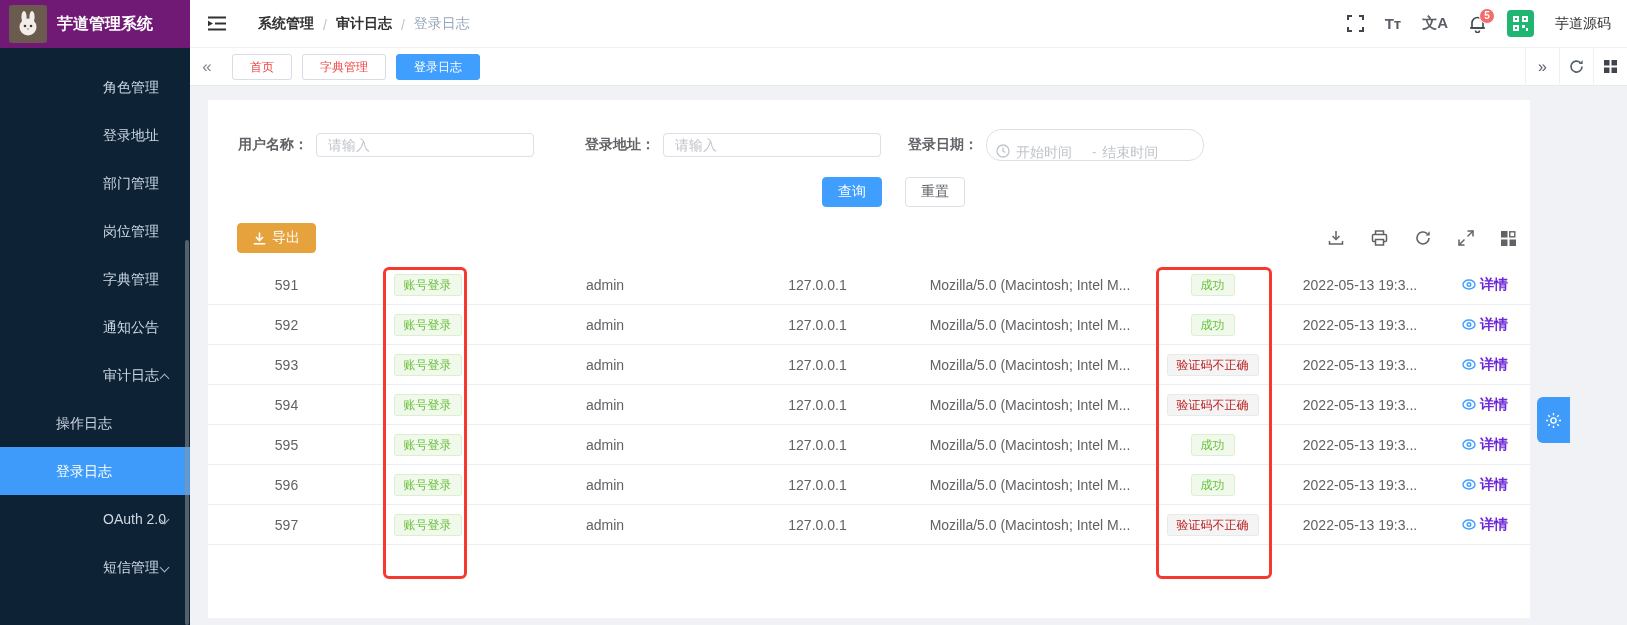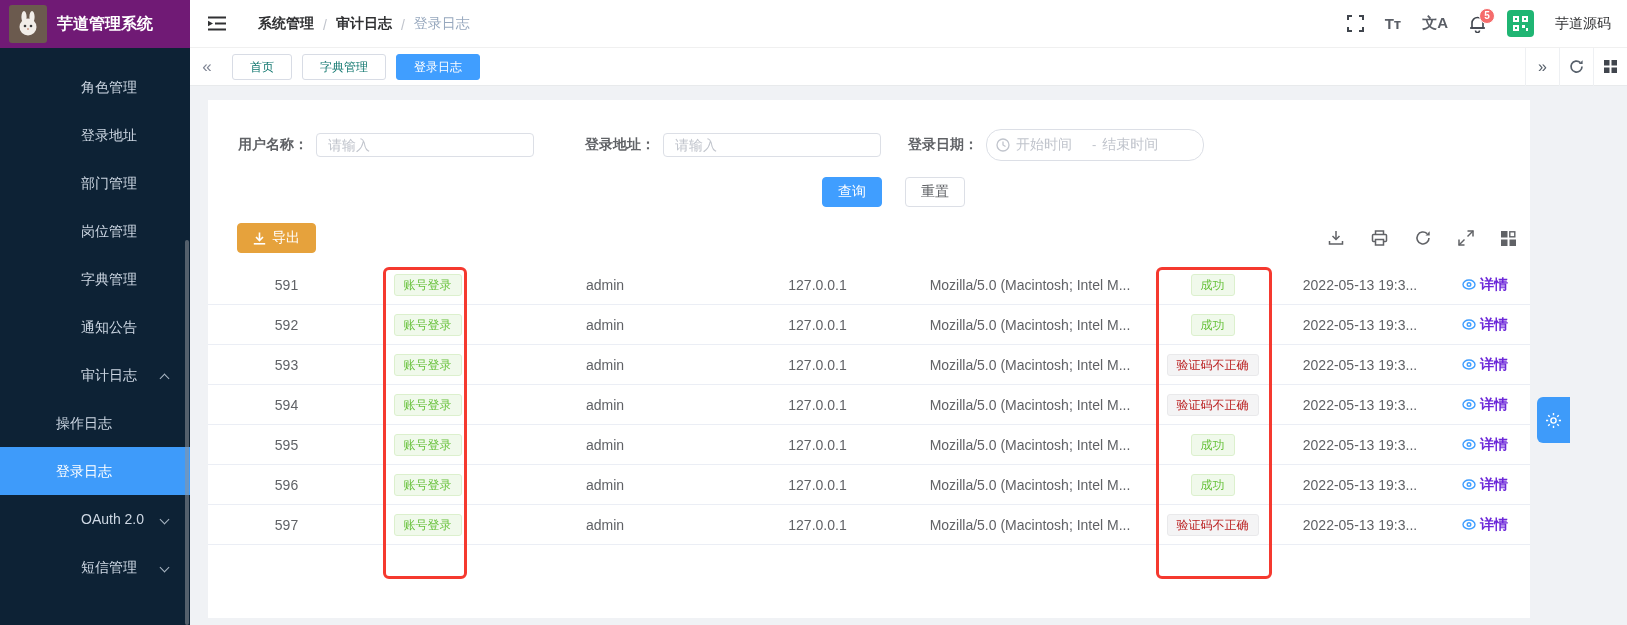--- a/index.html
+++ b/index.html
@@ -10,21 +10,21 @@
     font-family:"Liberation Sans", sans-serif;
     color:#606266;
   }
 
   
   .sidebar { position:absolute; left:0; top:0; width:190px; height:625px; background:#0d2235; z-index:5; }
   .logo-area { height:48px; display:flex; align-items:center; gap:10px; padding-left:9px; background:#701a75; }
   .logo-img { width:38px; height:38px; border-radius:3px; background:#6b5a4e; display:flex; align-items:center; justify-content:center; flex:none; }
   .app-title { color:#ffffff; font-size:16px; font-weight:bold; white-space:nowrap; }
   .menu { padding-top:15px; }
-  .menu-item { position:relative; height:48px; line-height:48px; padding-left:81px; font-size:14px; color:#cdd7e3; cursor:pointer; white-space:nowrap; }
+  .menu-item { position:relative; height:48px; line-height:48px; padding-left:103px; font-size:14px; color:#cdd7e3; cursor:pointer; white-space:nowrap; }
   .menu-item.sub { padding-left:56px; }
   .menu-item.active { background:#3e9bfa; color:#ffffff; }
   .chev { position:absolute; right:22px; top:21px; width:7px; height:7px; border-right:1.6px solid #aab7c4; border-bottom:1.6px solid #aab7c4; }
   .chev.up { transform:rotate(-135deg); top:24px; }
   .chev.down { transform:rotate(45deg); }
   .side-scroll { position:absolute; right:1px; top:240px; width:4px; height:385px; background:rgba(144,147,153,.55); border-radius:2px; }
 
   
   .topbar { position:absolute; left:190px; top:0; width:1437px; height:48px; background:#ffffff; border-bottom:1px solid #f0f0f0; display:flex; align-items:center; z-index:4; }
   .fold-btn { margin-left:18px; cursor:pointer; display:flex; align-items:center; }
@@ -36,33 +36,33 @@
   .tb-icon { color:#5a5e66; cursor:pointer; display:flex; align-items:center; font-size:15px; font-weight:bold; }
   .bell-wrap { position:relative; cursor:pointer; display:flex; }
   .badge { position:absolute; top:-7px; right:-9px; min-width:16px; height:16px; padding:0 4px; background:#f56c6c; border:1px solid #fff; border-radius:9px; color:#fff; font-size:10px; font-weight:bold; line-height:14px; text-align:center; }
   .avatar { width:27px; height:27px; border-radius:4px; background:#1fb573; display:flex; align-items:center; justify-content:center; cursor:pointer; }
   .username { font-size:14px; color:#303133; cursor:pointer; }
 
   
   .tabbar { position:absolute; left:190px; top:48px; width:1437px; height:38px; background:#fff; border-bottom:1px solid #e8eaec; display:flex; align-items:center; z-index:4; }
   .tab-arrow { width:34px; height:38px; display:flex; align-items:center; justify-content:center; color:#808695; font-size:17px; cursor:pointer; flex:none; }
   .tabs { display:flex; gap:10px; margin-left:8px; flex:1; }
-  .tab { height:26px; line-height:24px; padding:0 17px; border:1px solid #d8dce5; border-radius:3px; background:#fff; font-size:12px; color:#0f766e; cursor:pointer; }
+  .tab { height:26px; line-height:24px; padding:0 17px; border:1px solid #d8dce5; border-radius:3px; background:#fff; font-size:12px; color:#ef4444; cursor:pointer; }
   .tab.active { background:#409eff; border-color:#409eff; color:#fff; }
   .tab-ctrl { width:34px; height:38px; border-left:1px solid #eef0f3; display:flex; align-items:center; justify-content:center; color:#57606b; cursor:pointer; flex:none; font-size:16px; }
 
   
   .card { position:absolute; left:208px; top:100px; width:1322px; height:518px; background:#ffffff; }
 
   
   .form-item { position:absolute; top:29px; height:32px; display:flex; align-items:center; }
   .form-label { font-size:14px; font-weight:bold; color:#606266; margin-right:8px; white-space:nowrap; }
   .inp { width:218px; height:24px; border:1px solid #dcdfe6; border-radius:4px; padding:0 11px; font-size:14px; color:#606266; font-family:"Liberation Sans", sans-serif; outline:none; }
   .inp::placeholder { color:#c0c4cc; }
-  .date-range { width:218px; height:32px; border:1px solid #dcdfe6; border-radius:15px; display:flex; align-items:flex-end; padding:8px 9px; gap:6px; }
+  .date-range { width:218px; height:32px; border:1px solid #dcdfe6; border-radius:15px; display:flex; align-items:flex-start; padding:14px 9px; gap:6px; }
   .date-range input { border:none; outline:none; width:70px; font-size:14px; color:#606266; font-family:"Liberation Sans", sans-serif; }
   .date-range input::placeholder { color:#c0c4cc; }
   .date-sep { color:#c0c4cc; font-size:13px; }
   .btn { height:30px; border-radius:4px; font-size:14px; padding:0 15px; cursor:pointer; border:1px solid transparent; font-family:"Liberation Sans", sans-serif; }
   .btn-primary { background:#409eff; border-color:#409eff; color:#fff; }
   .btn-plain { background:#fff; border-color:#dcdfe6; color:#606266; }
   .btn-row { position:absolute; left:614px; top:77px; display:flex; gap:23px; }
   .btn-export { position:absolute; left:29px; top:123px; background:#e6a23c; border-color:#e6a23c; color:#fff; display:flex; align-items:center; gap:6px; }
 
   

